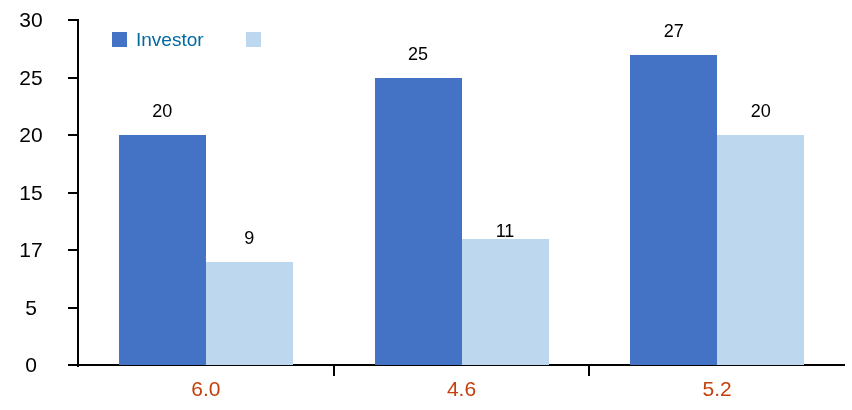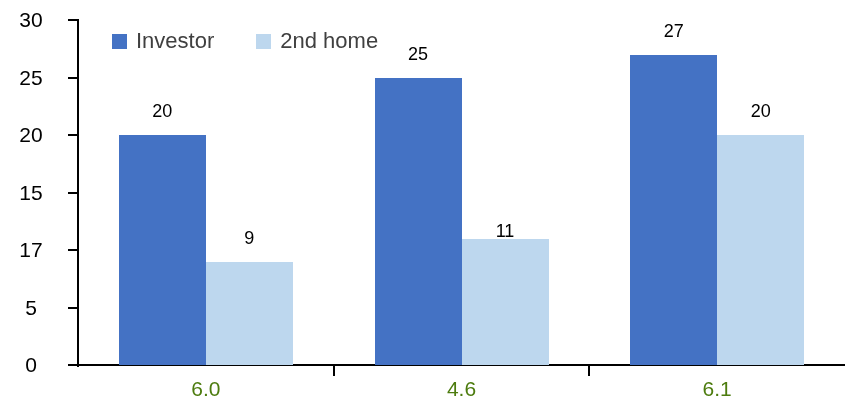--- a/index.html
+++ b/index.html
@@ -75,21 +75,21 @@
     position: absolute;
     top: 366px;
     width: 2px;
     height: 10px;
     background: #000000;
   }
   .x-cat-label {
     position: absolute;
     top: 378px;
     font-size: 21px;
-    color: #4d7c0f;
+    color: #c2410c;
     text-align: center;
     line-height: 1;
     white-space: nowrap;
   }
 
   
   .bar {
     position: absolute;
     bottom: 0;
   }
@@ -115,22 +115,22 @@
     display: flex;
     align-items: center;
     gap: 9px;
   }
   .legend-swatch {
     width: 15px;
     height: 15px;
     flex: none;
   }
   .legend-text {
-    font-size: 22px;
-    color: #404040;
+    font-size: 19px;
+    color: #0369a1;
     line-height: 1;
     white-space: nowrap;
   }
 </style>
 </head>
 <body>
 
 <div id="chart-root">
 
   <div class="y-axis-line"></div>
@@ -166,21 +166,21 @@
       <div class="y-label-wrap" style="top: 9px;">
         <div class="y-tick-label">30</div>
       </div>
     </div>
 
   <div id="x-axis">
       <div class="x-sep-tick" style="left: 332.667px;"></div>
       <div class="x-sep-tick" style="left: 588.333px;"></div>
       <div class="x-cat-label" style="left: 145.833px; width: 120px;">6.0</div>
       <div class="x-cat-label" style="left: 401.5px; width: 120px;">4.6</div>
-      <div class="x-cat-label" style="left: 657.167px; width: 120px;">6.1</div>
+      <div class="x-cat-label" style="left: 657.167px; width: 120px;">5.2</div>
     </div>
 
   <div class="plot-area" id="plot-area">
       <div class="bar" style="left: 40.8333px; width: 87px; height: 230px; background: rgb(68, 114, 196);"></div>
       <div class="bar-value-label" style="left: 44.3333px; width: 80px; top: 82px;">20</div>
       <div class="bar" style="left: 127.833px; width: 87px; height: 103.5px; background: rgb(189, 215, 238);"></div>
       <div class="bar-value-label" style="left: 131.333px; width: 80px; top: 208.5px;">9</div>
       <div class="bar" style="left: 296.5px; width: 87px; height: 287.5px; background: rgb(68, 114, 196);"></div>
       <div class="bar-value-label" style="left: 300px; width: 80px; top: 24.5px;">25</div>
       <div class="bar" style="left: 383.5px; width: 87px; height: 126.5px; background: rgb(189, 215, 238);"></div>
@@ -191,17 +191,16 @@
       <div class="bar-value-label" style="left: 642.667px; width: 80px; top: 82px;">20</div>
     </div>
 
   <div class="legend" id="legend">
       <div class="legend-item">
         <span class="legend-swatch" style="background: rgb(68, 114, 196);"></span>
         <span class="legend-text">Investor</span>
       </div>
       <div class="legend-item">
         <span class="legend-swatch" style="background: rgb(189, 215, 238);"></span>
-        <span class="legend-text">2nd home</span>
       </div>
     </div>
 
 </div>
 
 </body></html>

